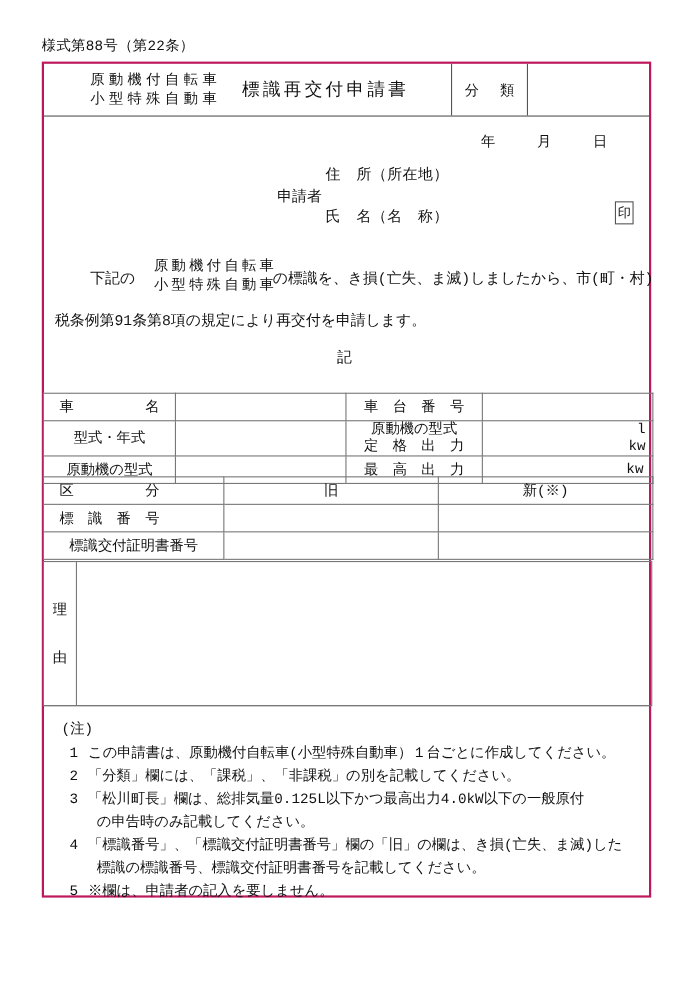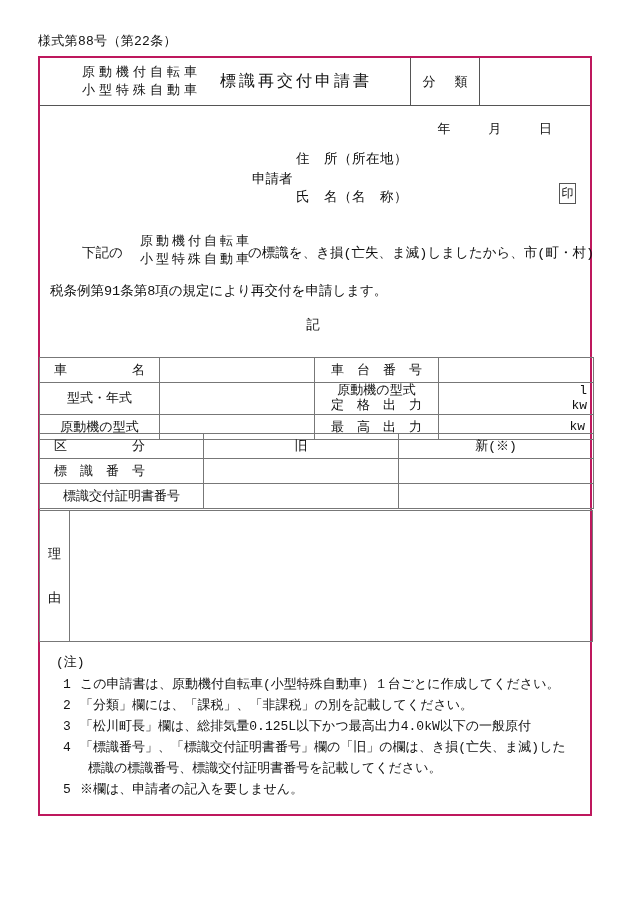--- a/index.html
+++ b/index.html
@@ -445,20 +445,21 @@
 
       <div class="note-row">
         <span class="note-num">2</span>
         <span class="note-text">「分類」欄には、「課税」、「非課税」の別を記載してください。</span>
       </div>
 
       <div class="note-row">
         <span class="note-num">3</span>
         <span class="note-text">「松川町長」欄は、総排気量0.125L以下かつ最高出力4.0kW以下の一般原付</span>
       </div>
+      <div class="note-cont">の申告時のみ記載してください。</div>
 
       <div class="note-row">
         <span class="note-num">4</span>
         <span class="note-text">「標識番号」、「標識交付証明書番号」欄の「旧」の欄は、き損(亡失、ま滅)した</span>
       </div>
       <div class="note-cont">標識の標識番号、標識交付証明書番号を記載してください。</div>
 
       <div class="note-row">
         <span class="note-num">5</span>
         <span class="note-text">※欄は、申請者の記入を要しません。</span>

